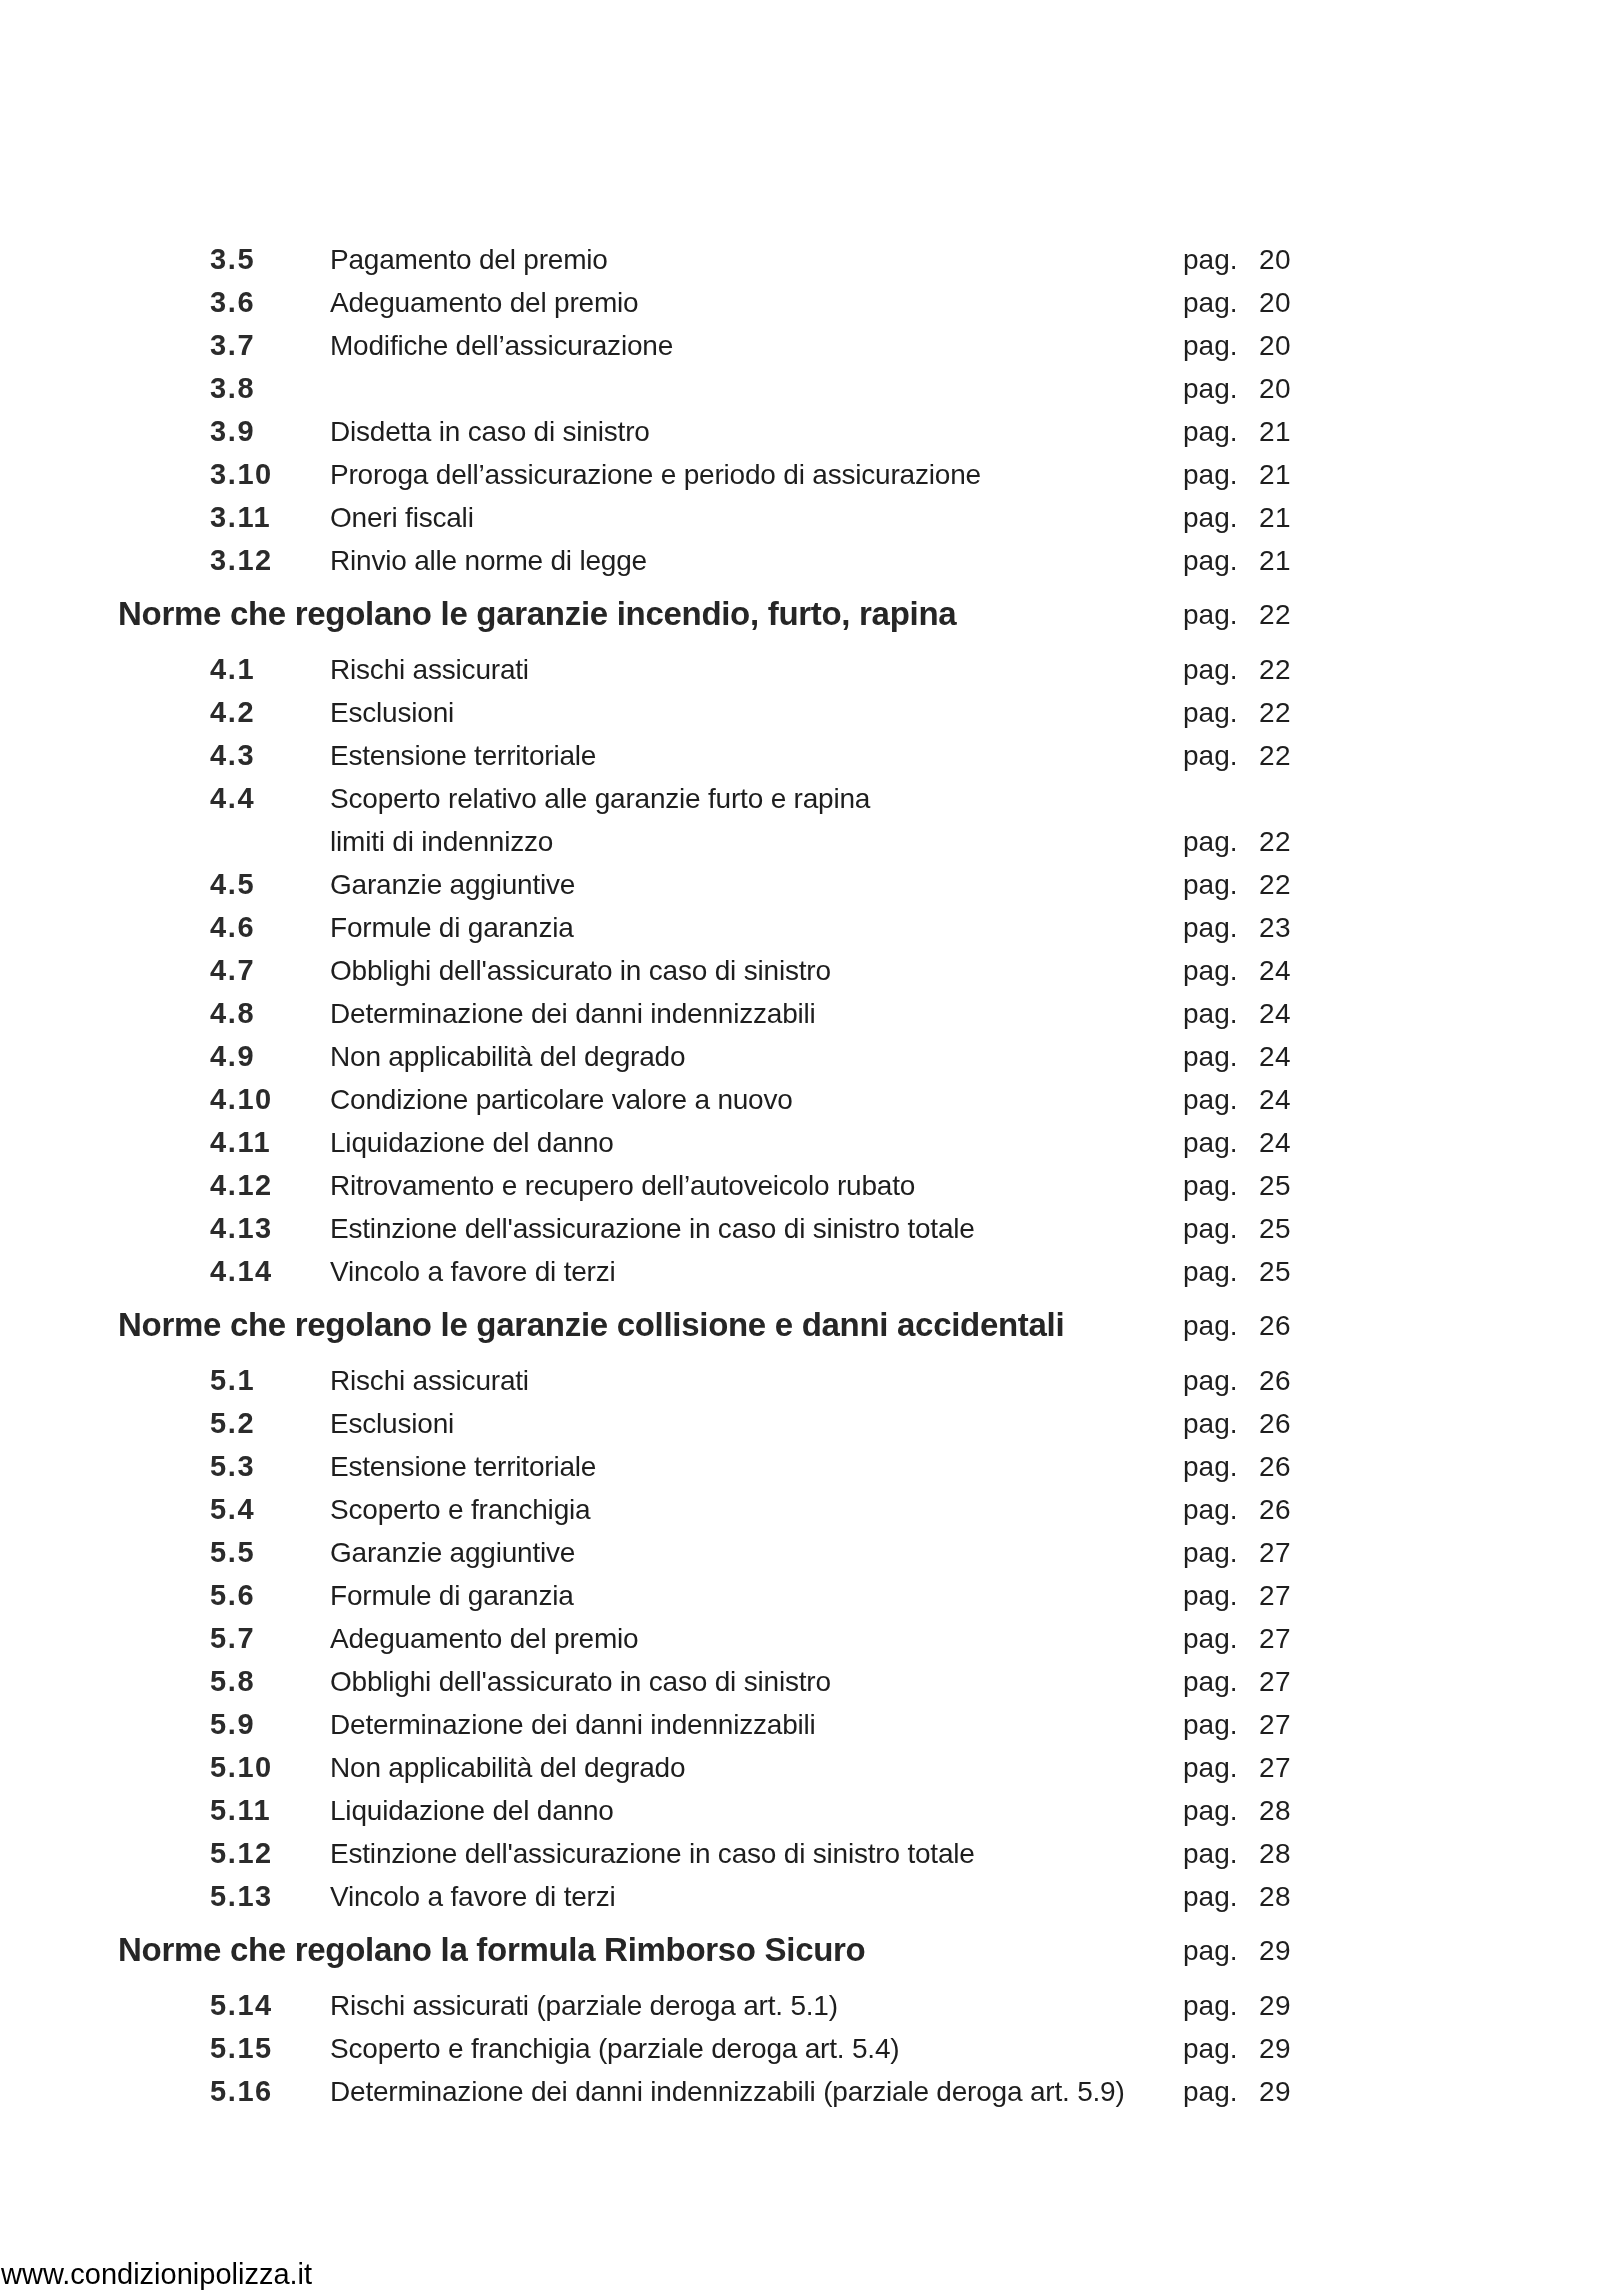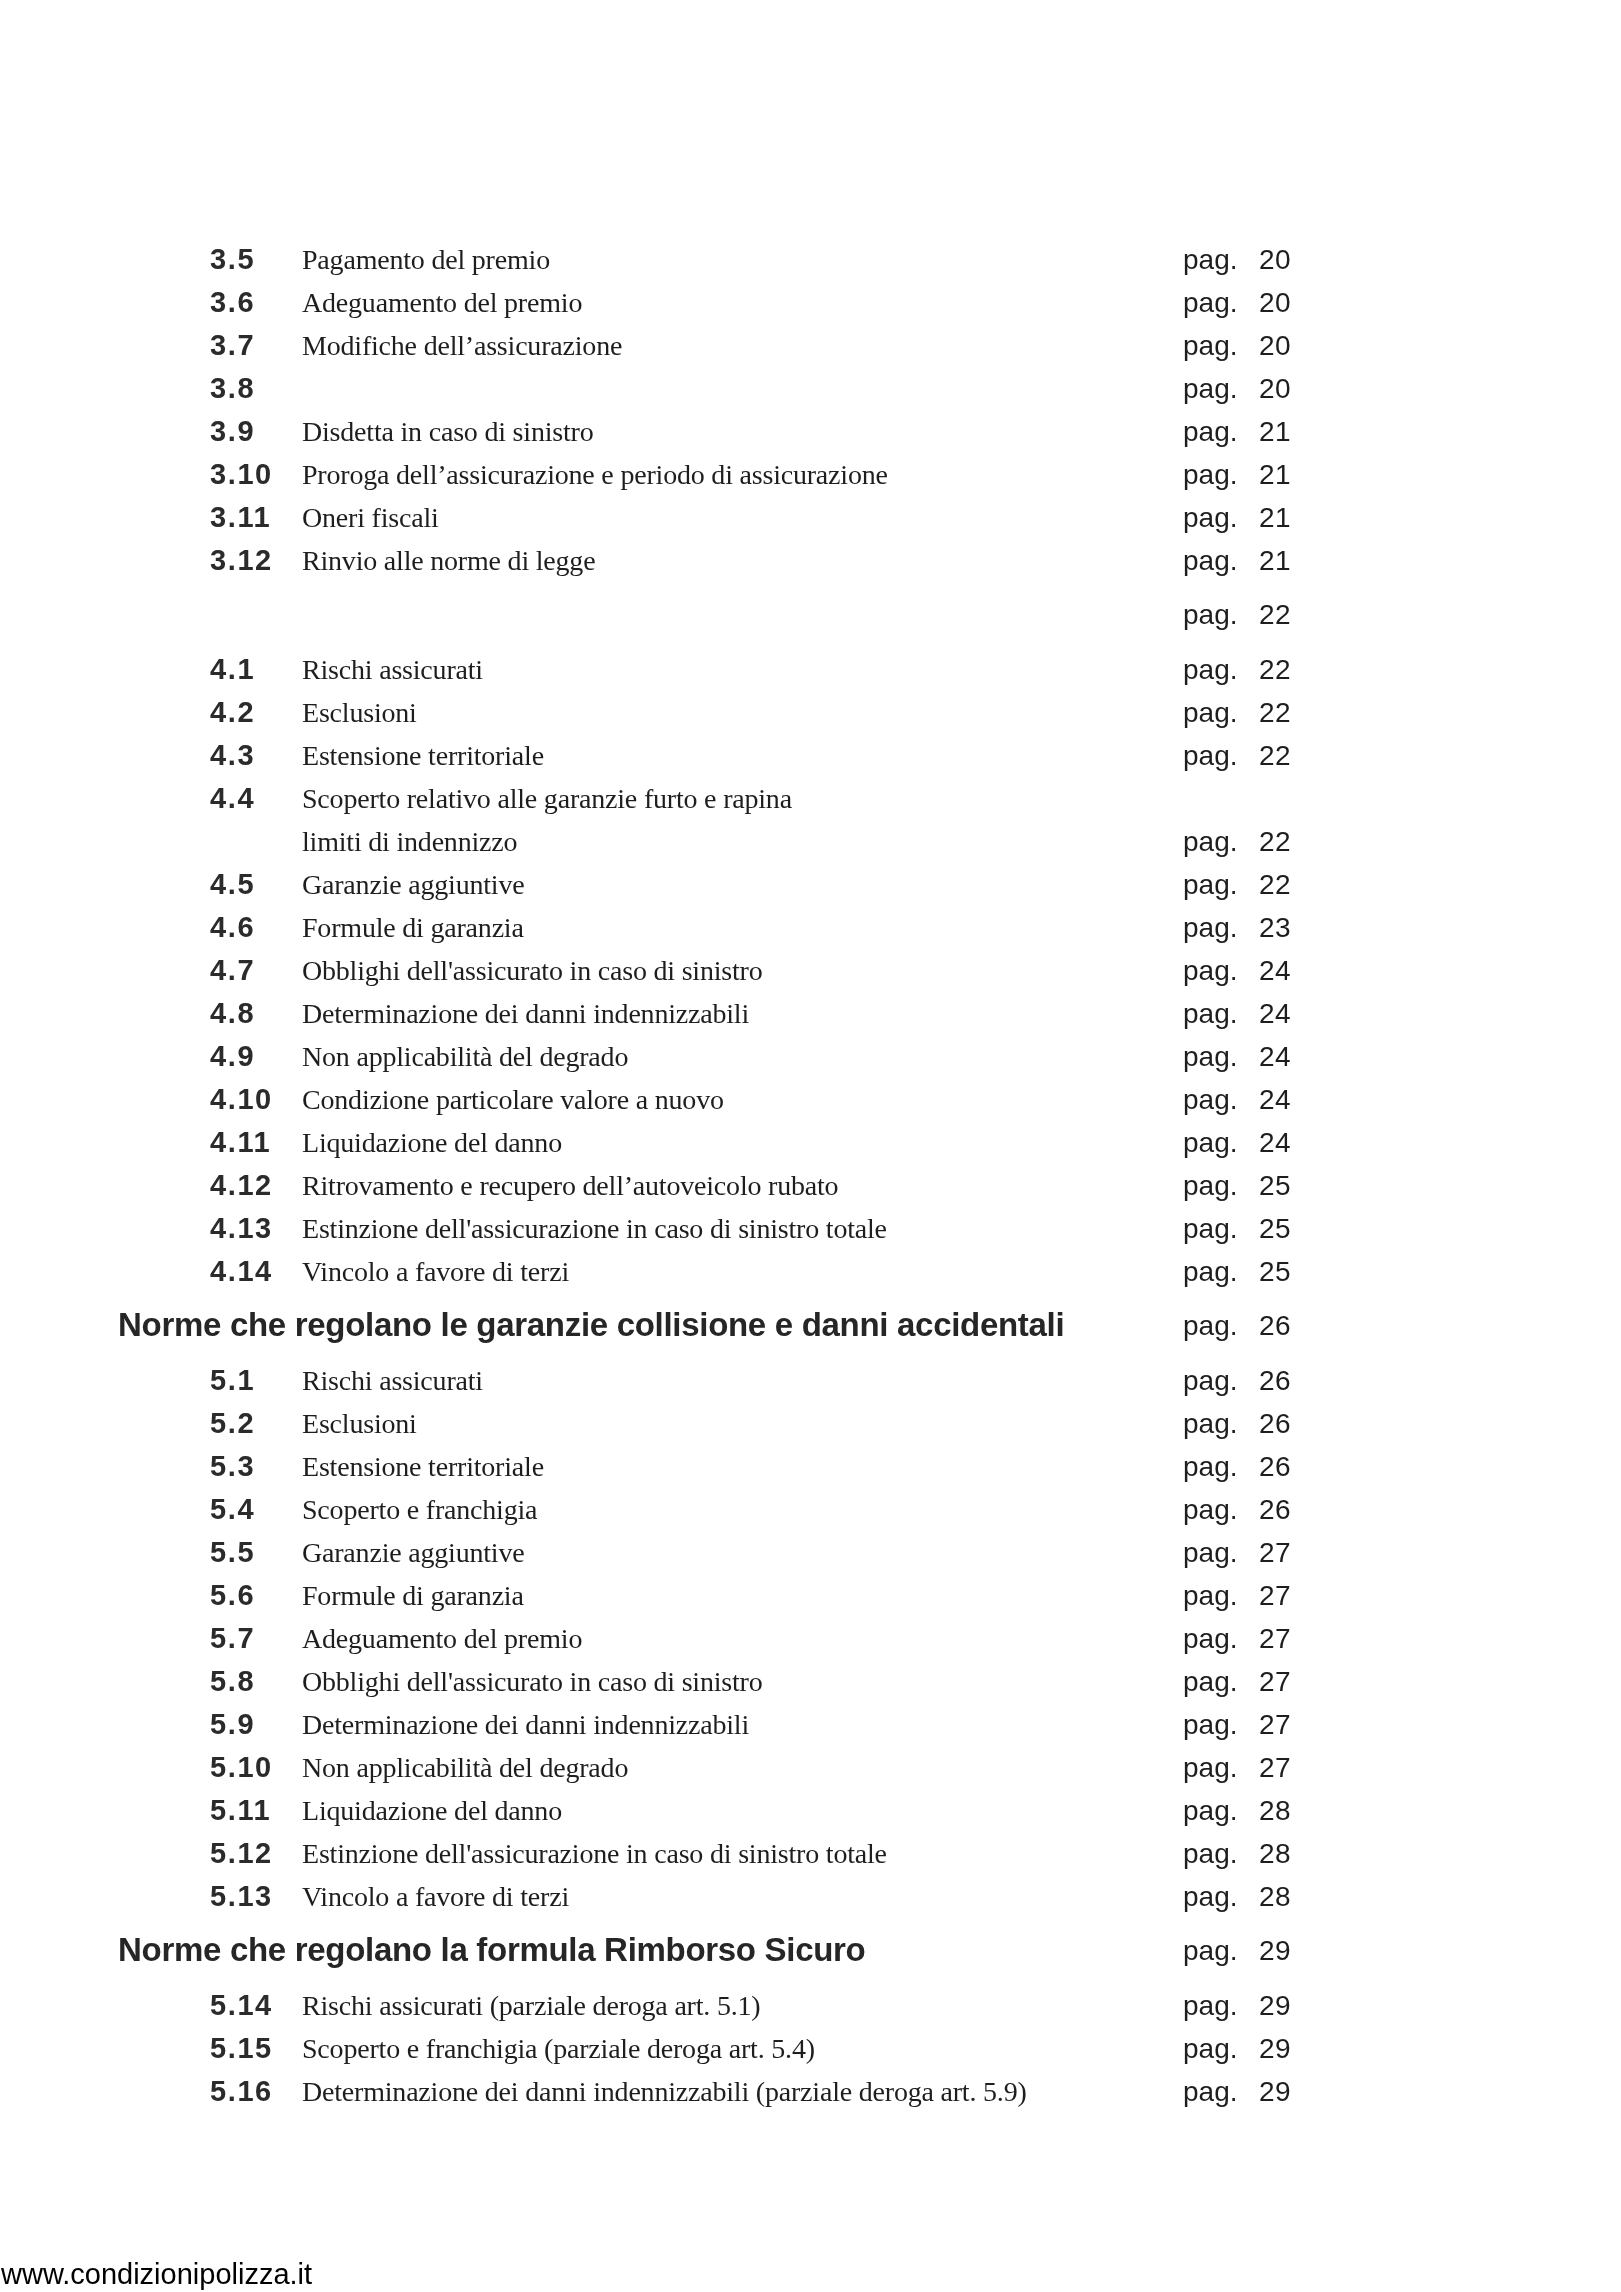--- a/index.html
+++ b/index.html
@@ -2,21 +2,21 @@
 <html><head>
 <meta charset="utf-8">
 <style>
   html, body { margin: 0; padding: 0; background: #ffffff; }
   body { width: 1621px; height: 2293px; position: relative; overflow: hidden;
          font-family: "Liberation Sans", "DejaVu Sans", sans-serif; color: #1c1c1c; }
   #toc { position: absolute; left: 0; top: 238px; width: 1498px; }
   .row { position: relative; height: 43px; line-height: 43px; white-space: nowrap; }
   .row > span { position: absolute; top: 0; }
   .num { left: 210px; font-weight: bold; font-size: 29px; letter-spacing: 1.6px; color: #2b2b2b; }
-  .title { left: 302px; font-size: 28px; color: #1e1e1e; letter-spacing: -0.2px; font-family: Liberation Serif, serif; }
+  .title { left: 330px; font-size: 28px; color: #1e1e1e; letter-spacing: -0.2px; }
   .pag { left: 1183px; font-size: 28px; color: #1e1e1e; }
   .pnum { left: 1259px; font-size: 28px; color: #1e1e1e; letter-spacing: 0.5px; }
   .row.heading { height: 66px; line-height: 64px; }
   .row.heading .htitle { left: 118px; font-weight: bold; font-size: 33px; color: #262626; letter-spacing: -0.3px; }
   .row.heading .pag, .row.heading .pnum { line-height: 66px; }
   #footer { position: absolute; left: 1px; top: 2260px; font-size: 29px; line-height: 29px;
             color: #000000; font-family: "Liberation Sans", sans-serif; white-space: nowrap; }
 </style>
 </head>
 <body>
@@ -63,20 +63,21 @@
       <span class="pag">pag.</span>
       <span class="pnum">21</span>
     </div>
     <div class="row">
       <span class="num">3.12</span>
       <span class="title">Rinvio alle norme di legge</span>
       <span class="pag">pag.</span>
       <span class="pnum">21</span>
     </div>
     <div class="row heading">
+      <span class="htitle">Norme che regolano le garanzie incendio, furto, rapina</span>
       <span class="pag">pag.</span>
       <span class="pnum">22</span>
     </div>
     <div class="row">
       <span class="num">4.1</span>
       <span class="title">Rischi assicurati</span>
       <span class="pag">pag.</span>
       <span class="pnum">22</span>
     </div>
     <div class="row">

